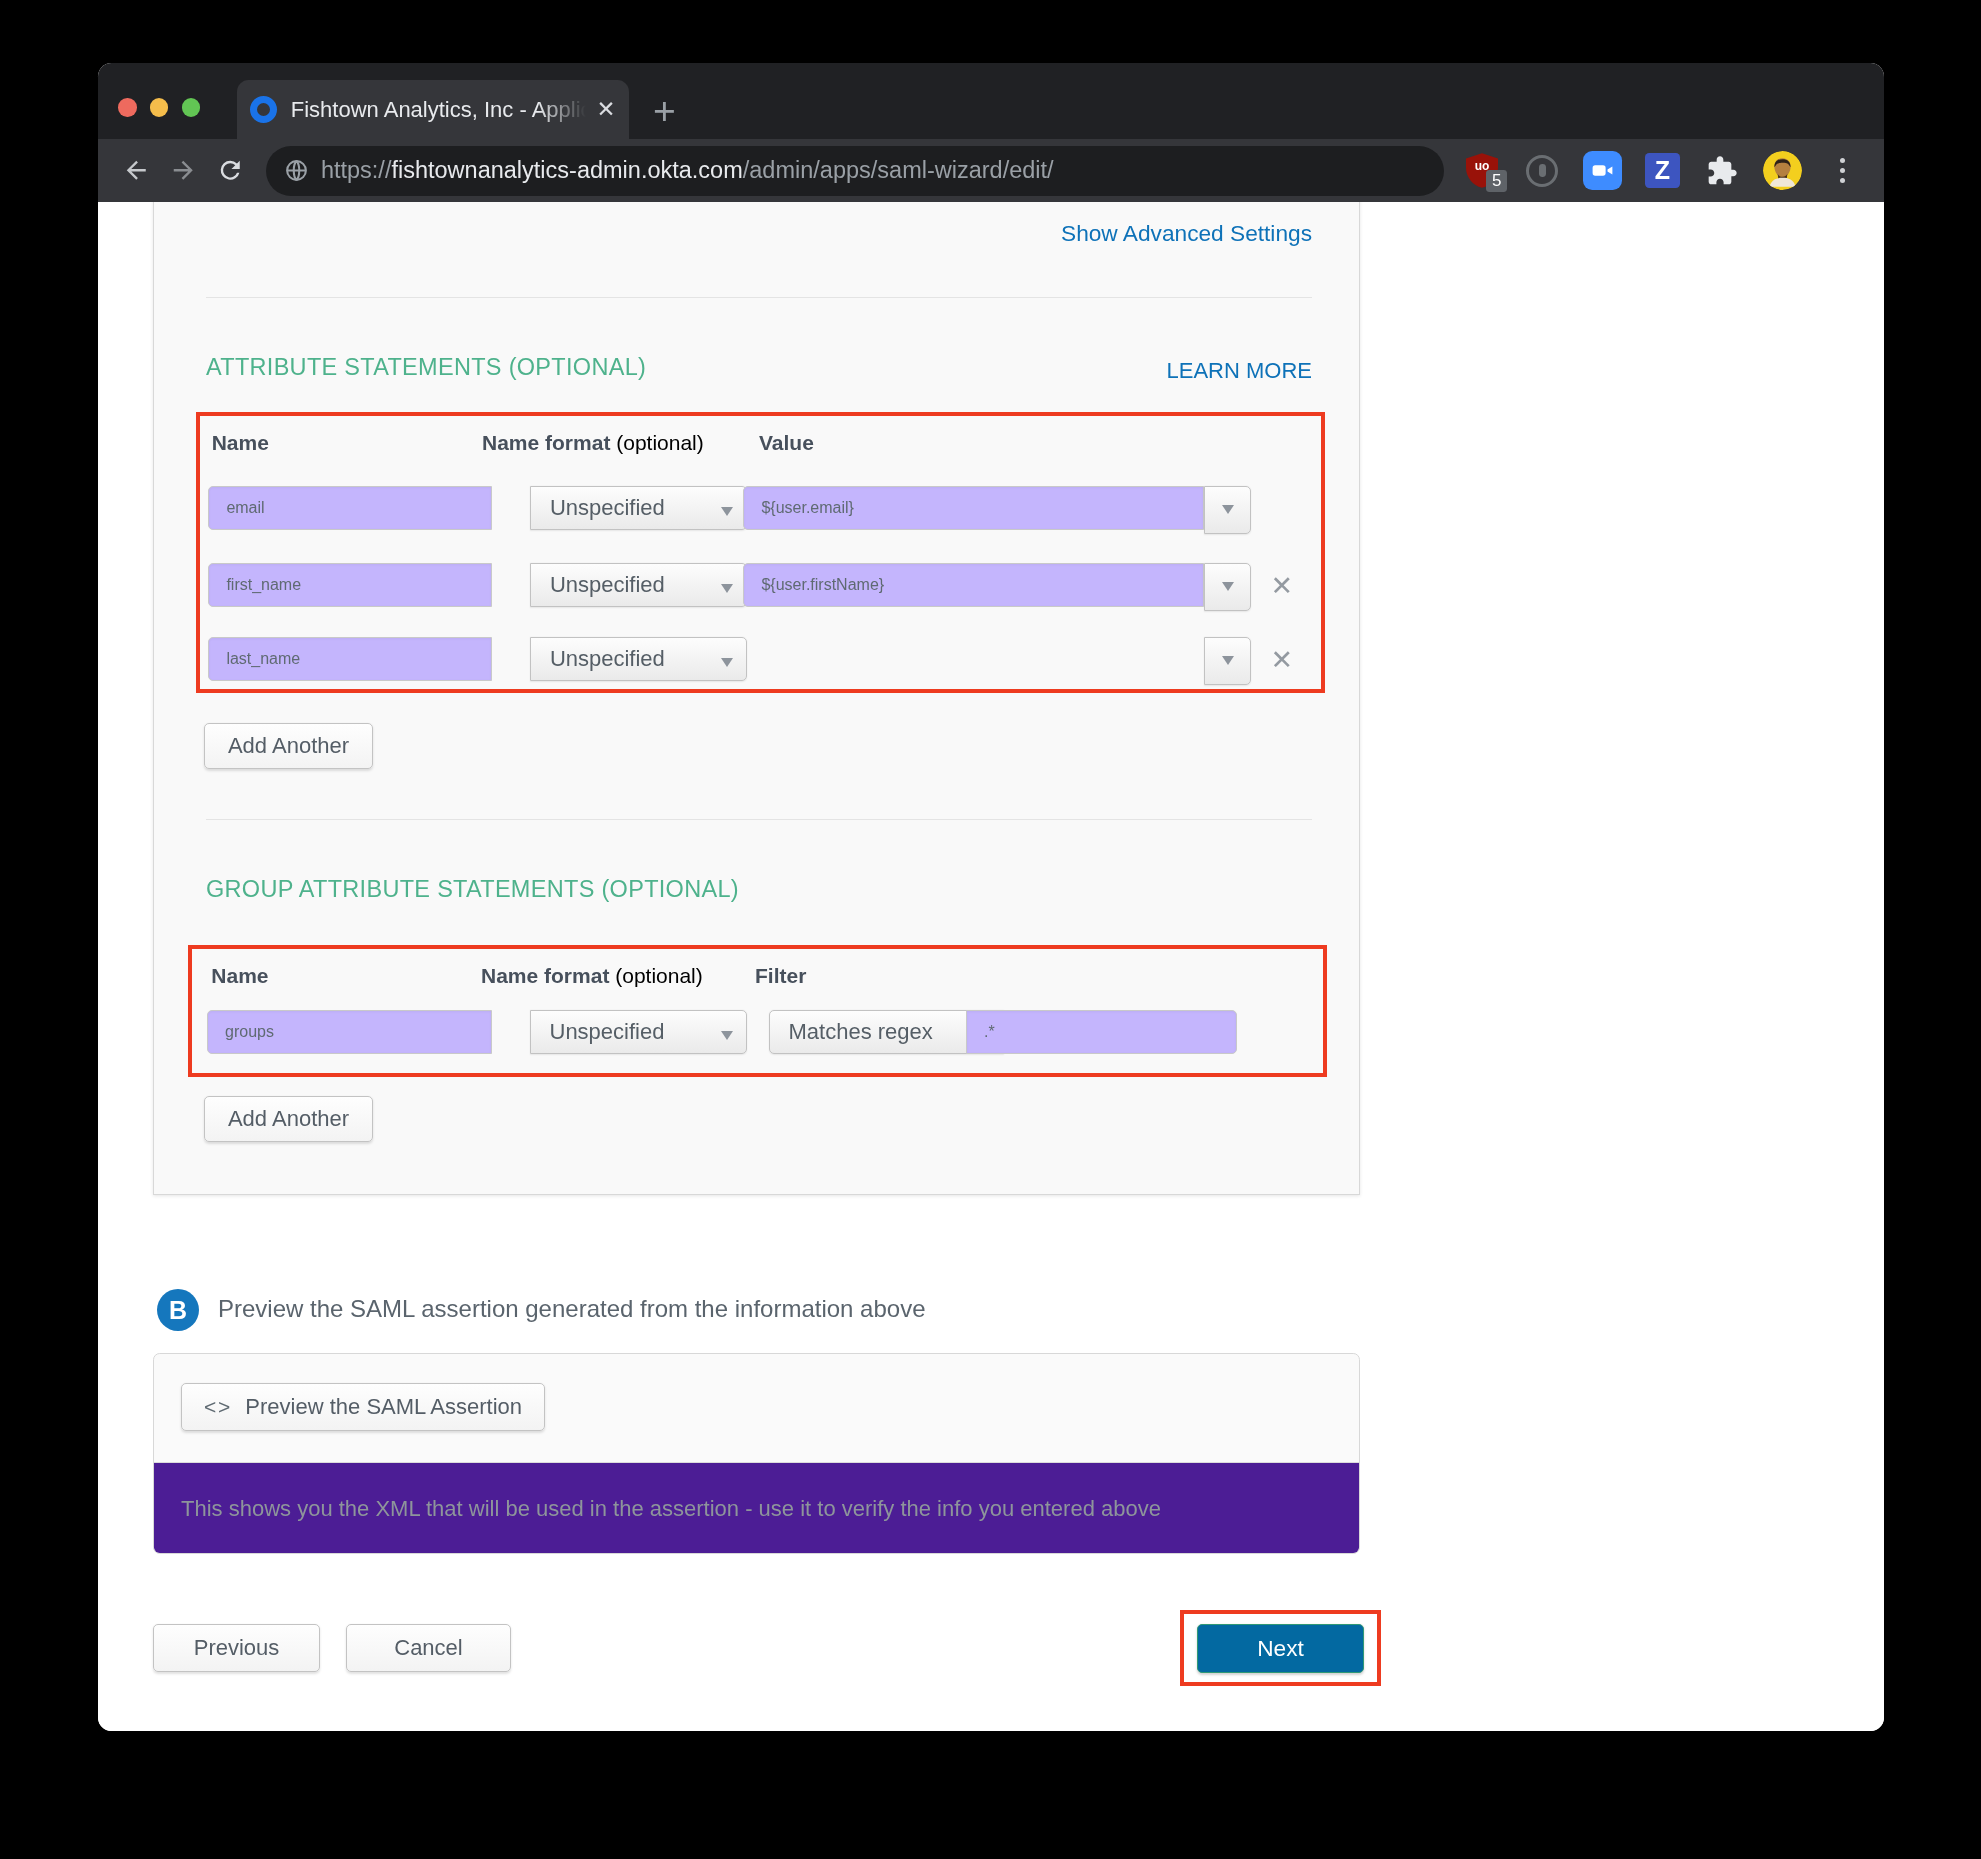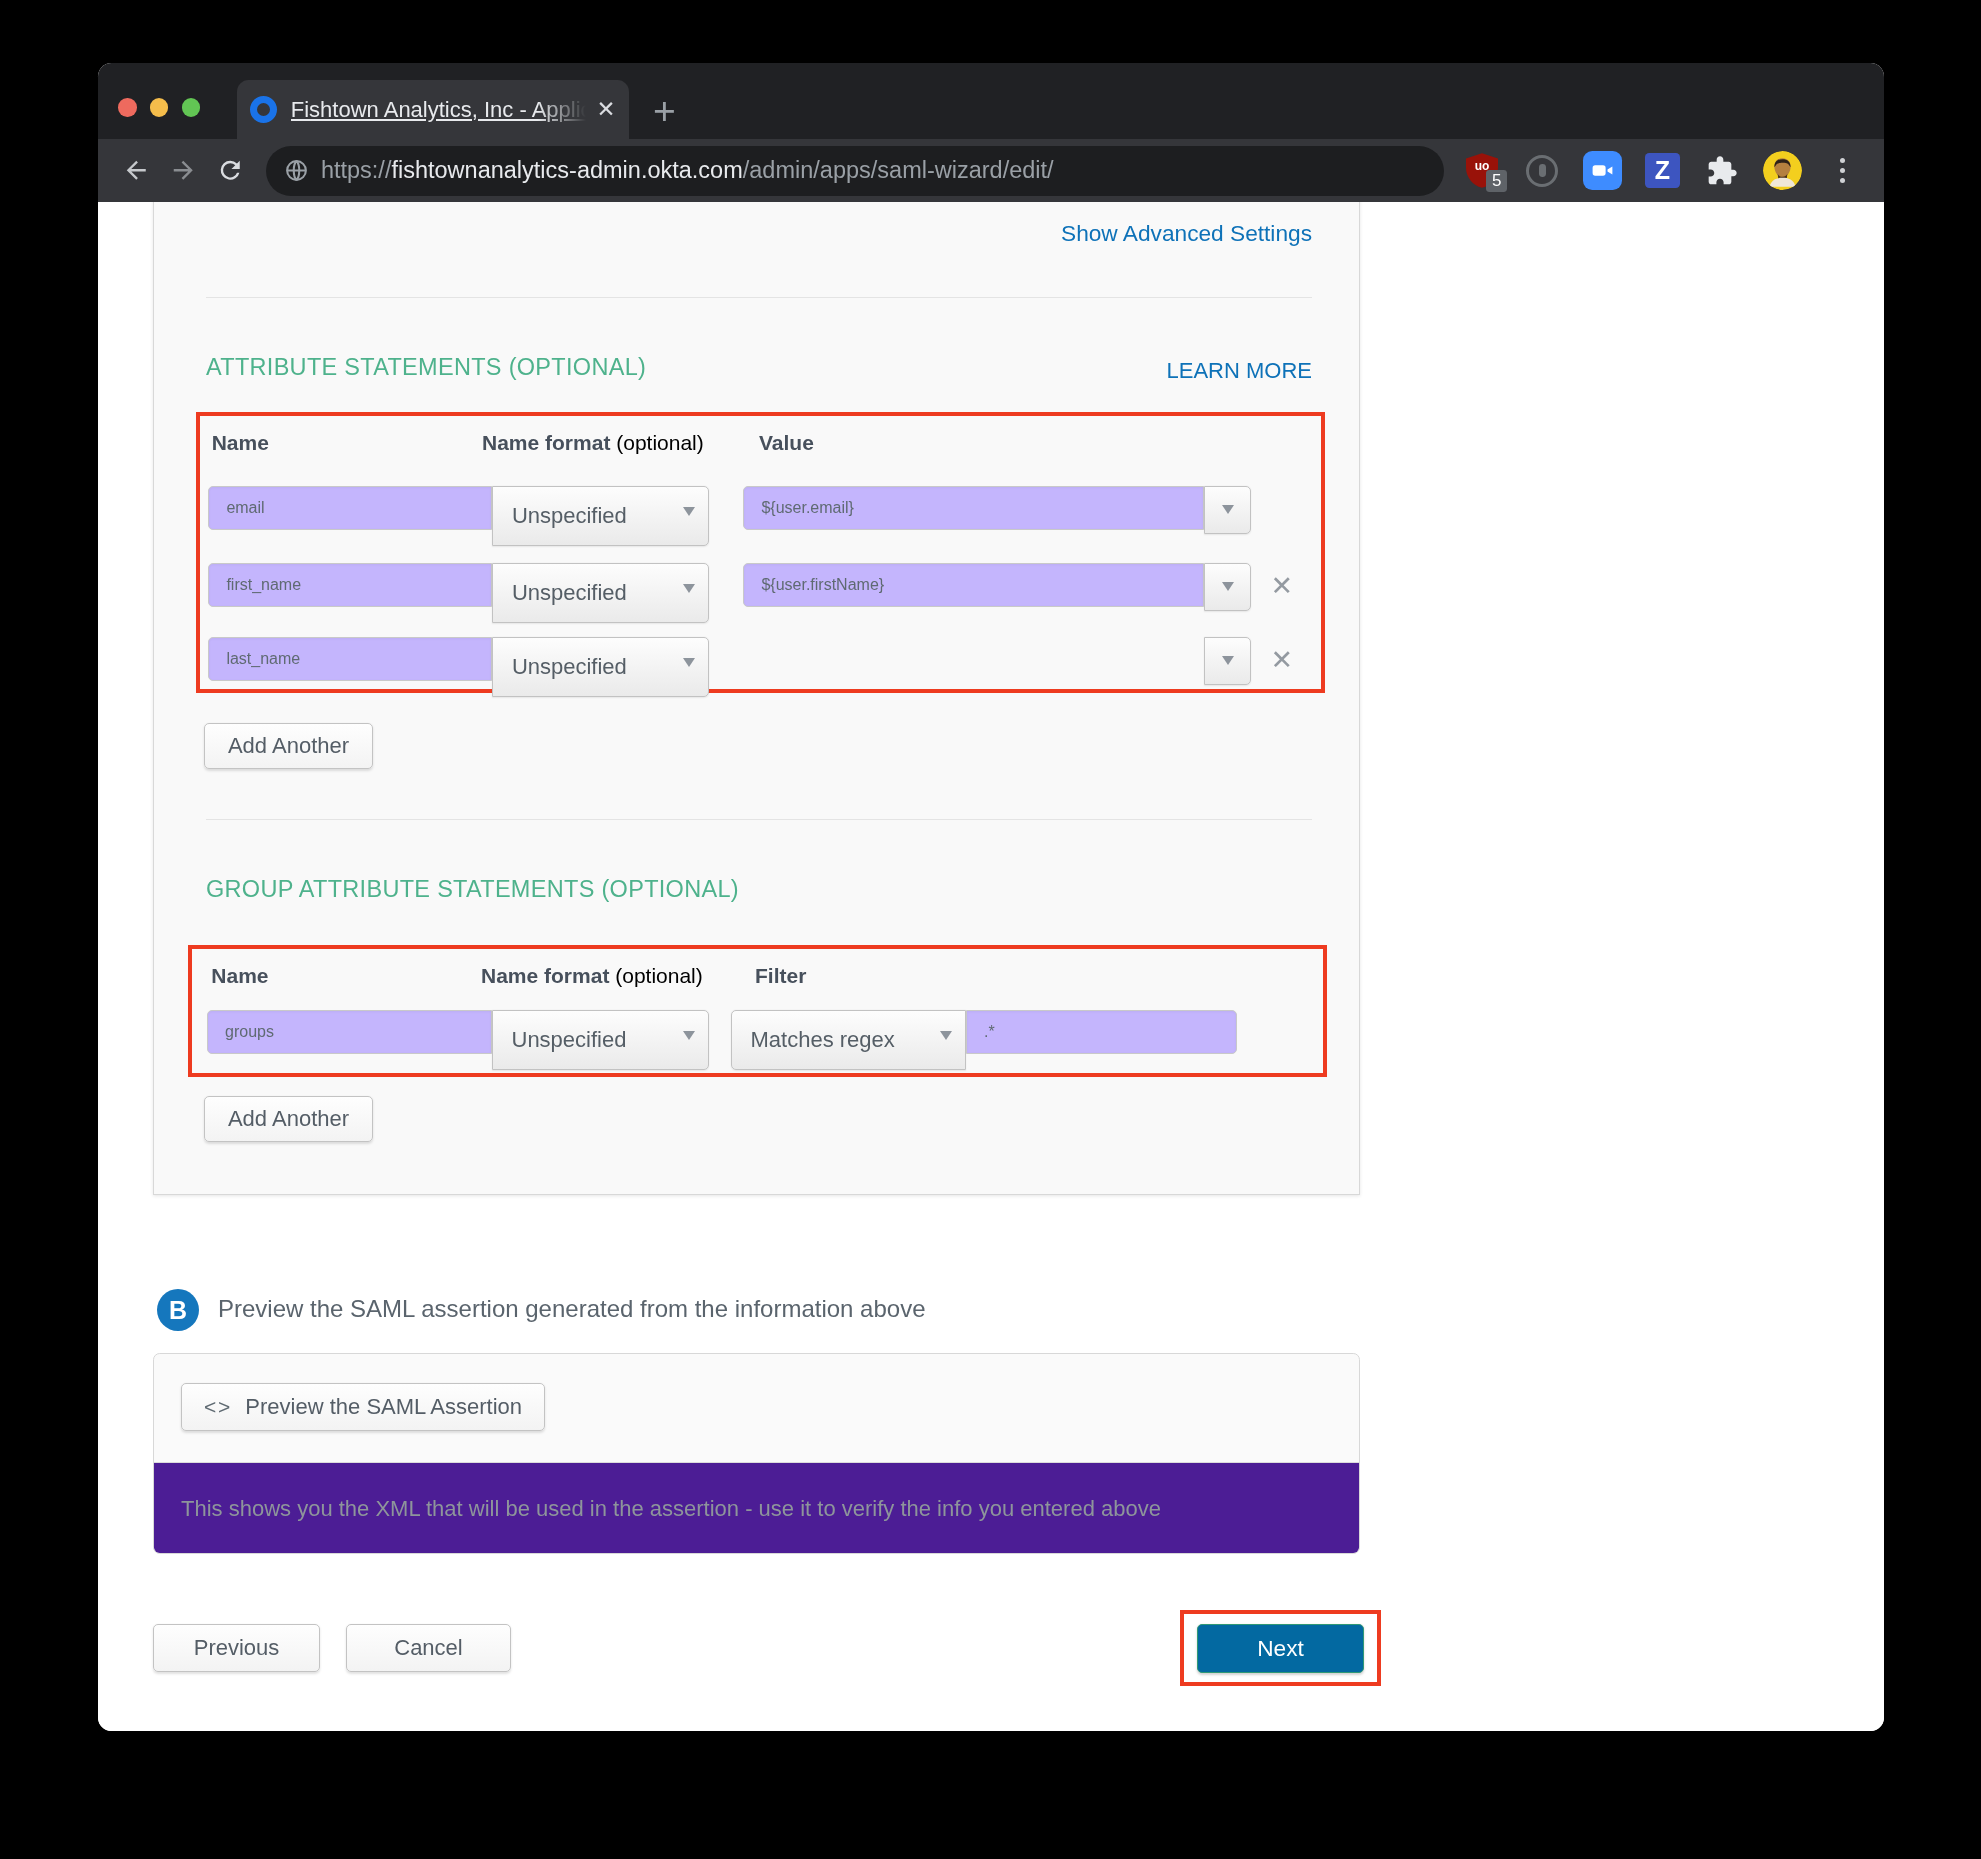--- a/index.html
+++ b/index.html
@@ -6,21 +6,21 @@
   .window{position:absolute;left:98px;top:63px;width:1786px;height:1668px;border-radius:13.4px;overflow:hidden;background:#fff;display:flex;flex-direction:column;box-shadow:0 17px 50px rgba(0,0,0,.6);}
 
   
   .tabstrip{height:76px;background:#202124;position:relative;flex:0 0 auto;}
   .lights{position:absolute;left:20px;top:35px;display:flex;gap:13.4px;}
   .light{width:18.5px;height:18.5px;border-radius:50%;}
   .l-red{background:#ee6a5e;} .l-yellow{background:#f5bd4b;} .l-green{background:#62c554;}
   .tab{position:absolute;left:139px;top:17px;width:392px;height:59px;background:#35363a;border-radius:11.7px 11.7px 0 0;display:flex;align-items:center;padding:0 13.4px;box-sizing:border-box;}
   .favicon{width:27px;height:27px;border-radius:50%;border:7.6px solid #1a73e8;box-sizing:border-box;flex:0 0 auto;}
   .tab-title{color:#e8eaed;font-size:22px;margin-left:13.4px;white-space:nowrap;overflow:hidden;flex:1;
-    -webkit-mask-image:linear-gradient(90deg,#000 82%,transparent 98%);mask-image:linear-gradient(90deg,#000 82%,transparent 98%);text-decoration:underline;}
+    -webkit-mask-image:linear-gradient(90deg,#000 82%,transparent 98%);mask-image:linear-gradient(90deg,#000 82%,transparent 98%);}
   .tab-close{color:#dadce0;font-size:22.7px;margin-left:5px;flex:0 0 auto;cursor:default;}
   .newtab{position:absolute;left:555px;top:28.5px;color:#9aa0a6;font-size:39px;font-weight:300;line-height:37px;}
 
   
   .toolbar{height:63px;background:#35363a;display:flex;align-items:center;padding:0 15px;flex:0 0 auto;}
   .navbtn{width:47px;height:47px;display:flex;align-items:center;justify-content:center;flex:0 0 auto;}
   .navbtn svg{width:28.5px;height:28.5px;}
   .omnibox{flex:1;min-width:0;height:50px;background:#1d1e20;border-radius:25px;display:flex;align-items:center;padding:0 18.5px;margin:0 11.7px;}
   .omnibox .url{white-space:nowrap;overflow:hidden;font-size:23.5px;color:#9aa0a6;margin-left:11.7px;}
   .omnibox .host{color:#e8eaed;}
@@ -41,21 +41,21 @@
   .link{color:#0e72b8;cursor:default;}
   .showadv{position:absolute;right:47px;top:25px;font-size:22.7px;}
   .divider{position:absolute;left:52px;width:1106px;height:1.7px;background:#e4e4e4;}
   .sect-title{position:absolute;left:52px;color:#4eb28c;font-size:23.5px;letter-spacing:0.3px;}
   .learnmore{position:absolute;right:47px;font-size:22px;}
   .redbox{position:absolute;border:4.2px solid #ee3b20;box-sizing:border-box;}
   .flabel{position:absolute;top:15px;font-weight:bold;color:#47505c;font-size:21px;white-space:nowrap;}
   .optional{color:#000000;font-weight:normal;}
   .frow{position:absolute;height:48px;}
   .tinput{position:absolute;height:44px;box-sizing:border-box;border:0.8px solid #c9c9c9;border-radius:5px;background:#c4b5fd;color:#5f6a72;font-size:16px;padding:0 17px;font-family:"Liberation Sans",sans-serif;box-shadow:inset 0 0.8px 2.5px rgba(0,0,0,.05);outline:none;}
-  .sel{position:absolute;height:60px;box-sizing:border-box;border:0.8px solid #c2c2c2;background:linear-gradient(#fdfdfd,#eaeaea);display:flex;align-items:center;padding:0 40px 0 18.5px;color:#555e66;font-size:22px;box-shadow:0 0.8px 1.7px rgba(0,0,0,.08);}
+  .sel{position:absolute;height:44px;box-sizing:border-box;border:0.8px solid #c2c2c2;background:linear-gradient(#fdfdfd,#eaeaea);display:flex;align-items:center;padding:0 40px 0 18.5px;color:#555e66;font-size:22px;box-shadow:0 0.8px 1.7px rgba(0,0,0,.08);margin-left:38px;}
   .tri{width:0;height:0;border-left:6.7px solid transparent;border-right:6.7px solid transparent;border-top:9.2px solid #8d949c;}
   .sel .tri{position:absolute;right:13.4px;top:20px;}
   .rad-r{border-radius:0 5px 5px 0;} .rad-l{border-radius:5px 0 0 5px;}
   .ddbtn{position:absolute;width:47px;height:48px;box-sizing:border-box;border:0.8px solid #c2c2c2;border-left:0.8px solid #c2c2c2;border-radius:0 5px 5px 0;background:linear-gradient(#fdfdfd,#eaeaea);display:flex;align-items:center;justify-content:center;box-shadow:0 0.8px 1.7px rgba(0,0,0,.08);}
   .delx{position:absolute;color:#949aa1;font-size:27px;line-height:27px;top:10px;}
   .btn{background:linear-gradient(#fefefe,#f3f3f3);border:0.8px solid #c3c3c3;border-radius:5px;color:#545d66;font-size:22px;box-shadow:0 1.7px 2.5px rgba(0,0,0,.12);display:flex;align-items:center;justify-content:center;box-sizing:border-box;font-family:"Liberation Sans",sans-serif;}
   .addbtn{position:absolute;left:50px;width:169px;height:46px;}
 
   .bcircle{position:absolute;left:59px;top:1087px;width:42px;height:42px;border-radius:50%;background:#1577bd;color:#fff;font-size:25px;font-weight:bold;display:flex;align-items:center;justify-content:center;}
   .btext{position:absolute;left:120px;top:1093px;font-size:24px;color:#5a646d;}

